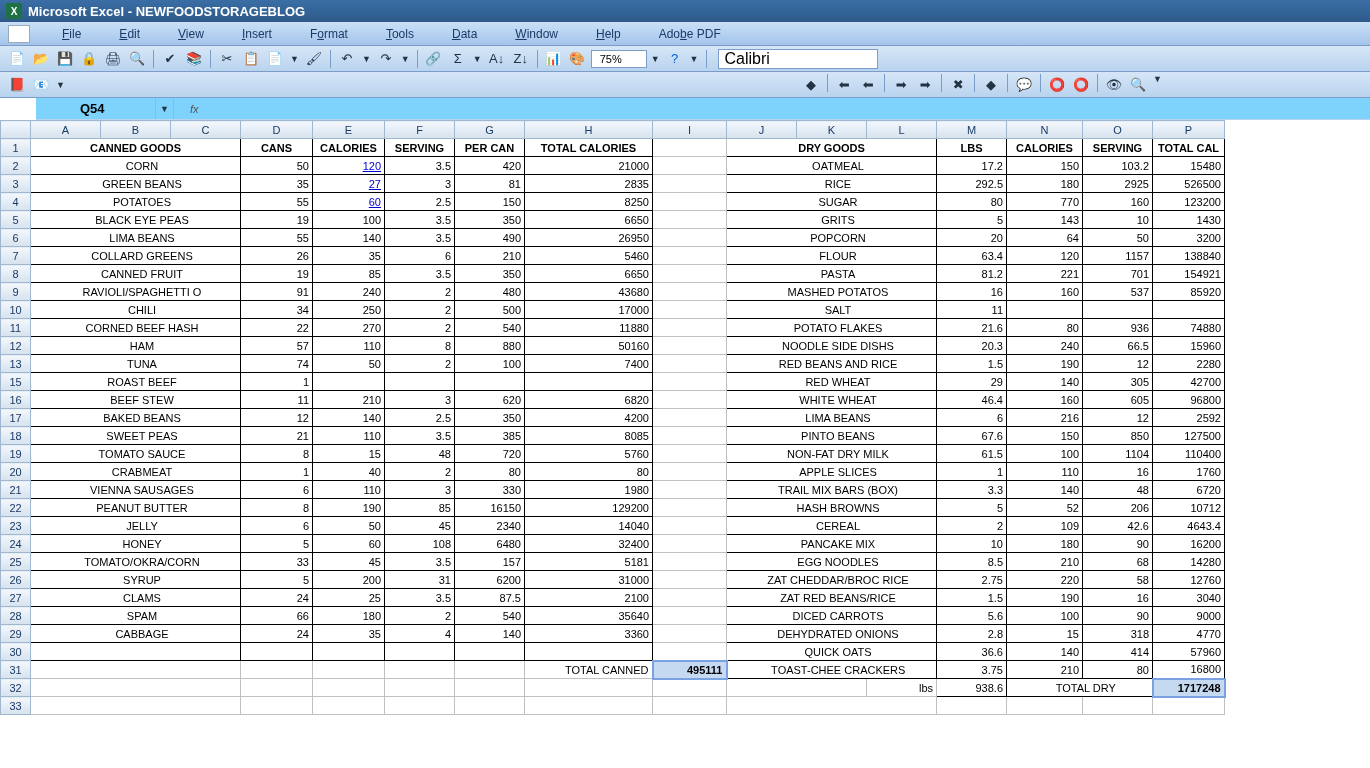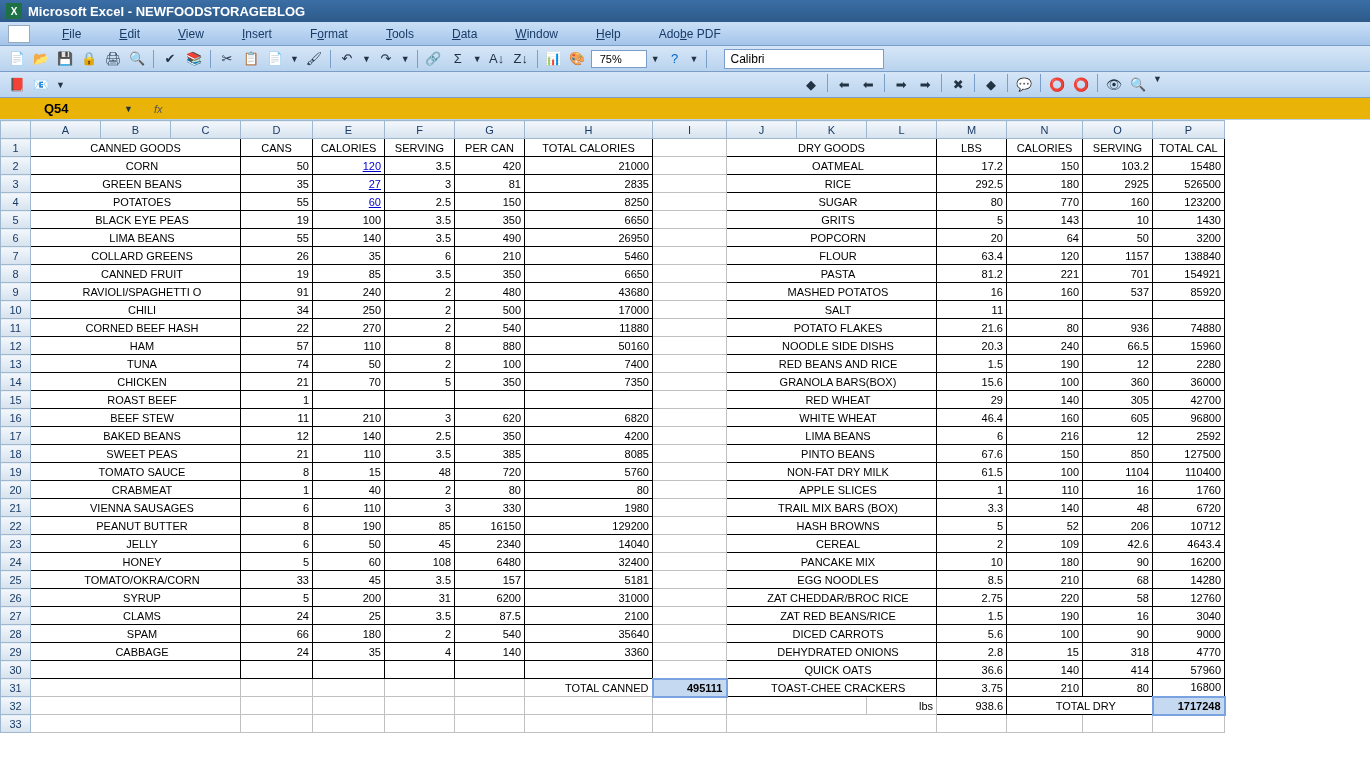--- a/index.html
+++ b/index.html
@@ -9,38 +9,38 @@
 .menubar { background: linear-gradient(#cbe0f7, #a3c4ea); padding: 2px 8px; display: flex; gap: 18px; height: 24px; align-items: center; border-bottom: 1px solid #7a9ec8; }
 .menubar .mi { padding: 2px 10px; color: #1a3b66; font-size: 12px; cursor: default; }
 .menubar .mi u { text-decoration: underline; }
 .menubar .ctrl-icon { width: 22px; height: 18px; background: #fff; border: 1px solid #9ab; margin-right: 4px; }
 .toolbar { background: linear-gradient(#d6e6f7, #b9d3ee); padding: 2px 6px; display: flex; align-items: center; height: 26px; border-bottom: 1px solid #7a9ec8; gap: 2px; }
 .toolbar.row2 { justify-content: flex-start; }
 .tb-btn { width: 22px; height: 22px; border: 1px solid transparent; display: inline-flex; align-items: center; justify-content: center; font-size: 13px; color: #234; border-radius: 2px; }
 .tb-sep { width: 1px; height: 18px; background: #7a9ec8; margin: 0 3px; }
 .tb-drop { font-size: 9px; color: #234; padding: 0 2px; }
 .zoom-box { background: #fff; border: 1px solid #7a9ec8; padding: 1px 8px; font-size: 11px; width: 56px; height: 18px; display: inline-flex; align-items: center; }
-.font-box { background: #fff; border: 1px solid #7a9ec8; padding: 1px 6px; font-size: 12px; width: 160px; height: 20px; display: inline-flex; align-items: center; margin-left: 12px; }
+.font-box { background: #fff; border: 1px solid #7a9ec8; padding: 1px 6px; font-size: 16px; width: 160px; height: 20px; display: inline-flex; align-items: center; margin-left: 6px; }
 .spacer { flex: 1; }
-.formula-row { background: #eab308; border-bottom: 1px solid #b9d3ee; height: 22px; display: flex; align-items: center; }
+.formula-row { background: #7dd3fc; border-bottom: 1px solid #b9d3ee; height: 22px; display: flex; align-items: center; margin-left: 36px; }
 .name-box { width: 120px; border-right: 1px solid #b0b0b0; padding-left: 44px; font-size: 13px; height: 100%; display: flex; align-items: center; font-weight: bold; }
 .name-drop { width: 18px; text-align: center; color: #234; font-size: 9px; border-right: 1px solid #b0b0b0; height:100%; display:flex; align-items:center; justify-content:center; }
 .fx { font-style: italic; padding: 0 16px; color: #555; }
 .grid-wrap { position: relative; overflow: auto; height: calc(100vh - 146px); }
 table.sheet { border-collapse: collapse; table-layout: fixed; }
 .sheet th, .sheet td { border: 1px solid #c0c0c0; height: 18px; font-size: 11px; padding: 0 3px; white-space: nowrap; overflow: hidden; }
 .sheet thead th { background: linear-gradient(#f3f7fb, #d6e2ef); color: #1a3b66; font-weight: normal; text-align: center; border: 1px solid #9fb7cf; }
 .sheet tbody th.rowhdr { background: linear-gradient(#f3f7fb, #d6e2ef); color: #1a3b66; font-weight: normal; text-align: center; width: 30px; border: 1px solid #9fb7cf; }
 .corner { background: #d6e2ef; width: 30px; }
 td.b-thick { border: 1px solid #000 !important; }
 td.txt-c { text-align: center; padding-left: 16px; }
 td.txt-r { text-align: right; }
 td.link { color: #0000d0; text-decoration: underline; }
 td.hl { background: #c5d9f1; border: 2px solid #7aa1e0 !important; font-weight: bold; }
-td.hdrcell { font-weight: normal; text-align: center; }
+td.hdrcell { font-weight: bold; text-align: center; }
 .colA,.colB,.colC { width: 70px; } .colD { width: 72px; } .colE{width:72px;} .colF{width:70px;} .colG{width:70px;} .colH{width:128px;} .colI{width:74px;}
 .colJ,.colK,.colL{width:70px;} .colM{width:70px;} .colN{width:76px;} .colO{width:70px;} .colP{width:72px;}
 .sep-col { background:#fff; }
 </style>
 </head>
 <body>
 
 <div class="titlebar">
   <span class="titlebar-icon">X</span>
   <span>Microsoft Excel - NEWFOODSTORAGEBLOG</span>
@@ -372,35 +372,20 @@
           <td class="b-thick txt-r">100</td>
           <td class="b-thick txt-r">7400</td>
           <td class="sep-col"></td>
           <td colspan="3" class="b-thick txt-c">RED BEANS AND RICE</td>
           <td class="b-thick txt-r">1.5</td>
           <td class="b-thick txt-r">190</td>
           <td class="b-thick txt-r">12</td>
           <td class="b-thick txt-r">2280</td>
         </tr>
         <tr>
-          <th class="rowhdr">14</th>
-          <td colspan="3" class="b-thick txt-c">CHICKEN</td>
-          <td class="b-thick txt-r">21</td>
-          <td class="b-thick txt-r ">70</td>
-          <td class="b-thick txt-r">5</td>
-          <td class="b-thick txt-r">350</td>
-          <td class="b-thick txt-r">7350</td>
-          <td class="sep-col"></td>
-          <td colspan="3" class="b-thick txt-c">GRANOLA BARS(BOX)</td>
-          <td class="b-thick txt-r">15.6</td>
-          <td class="b-thick txt-r">100</td>
-          <td class="b-thick txt-r">360</td>
-          <td class="b-thick txt-r">36000</td>
-        </tr>
-        <tr>
           <th class="rowhdr">15</th>
           <td colspan="3" class="b-thick txt-c">ROAST BEEF</td>
           <td class="b-thick txt-r">1</td>
           <td class="b-thick txt-r "></td>
           <td class="b-thick txt-r"></td>
           <td class="b-thick txt-r"></td>
           <td class="b-thick txt-r"></td>
           <td class="sep-col"></td>
           <td colspan="3" class="b-thick txt-c">RED WHEAT</td>
           <td class="b-thick txt-r">29</td>

